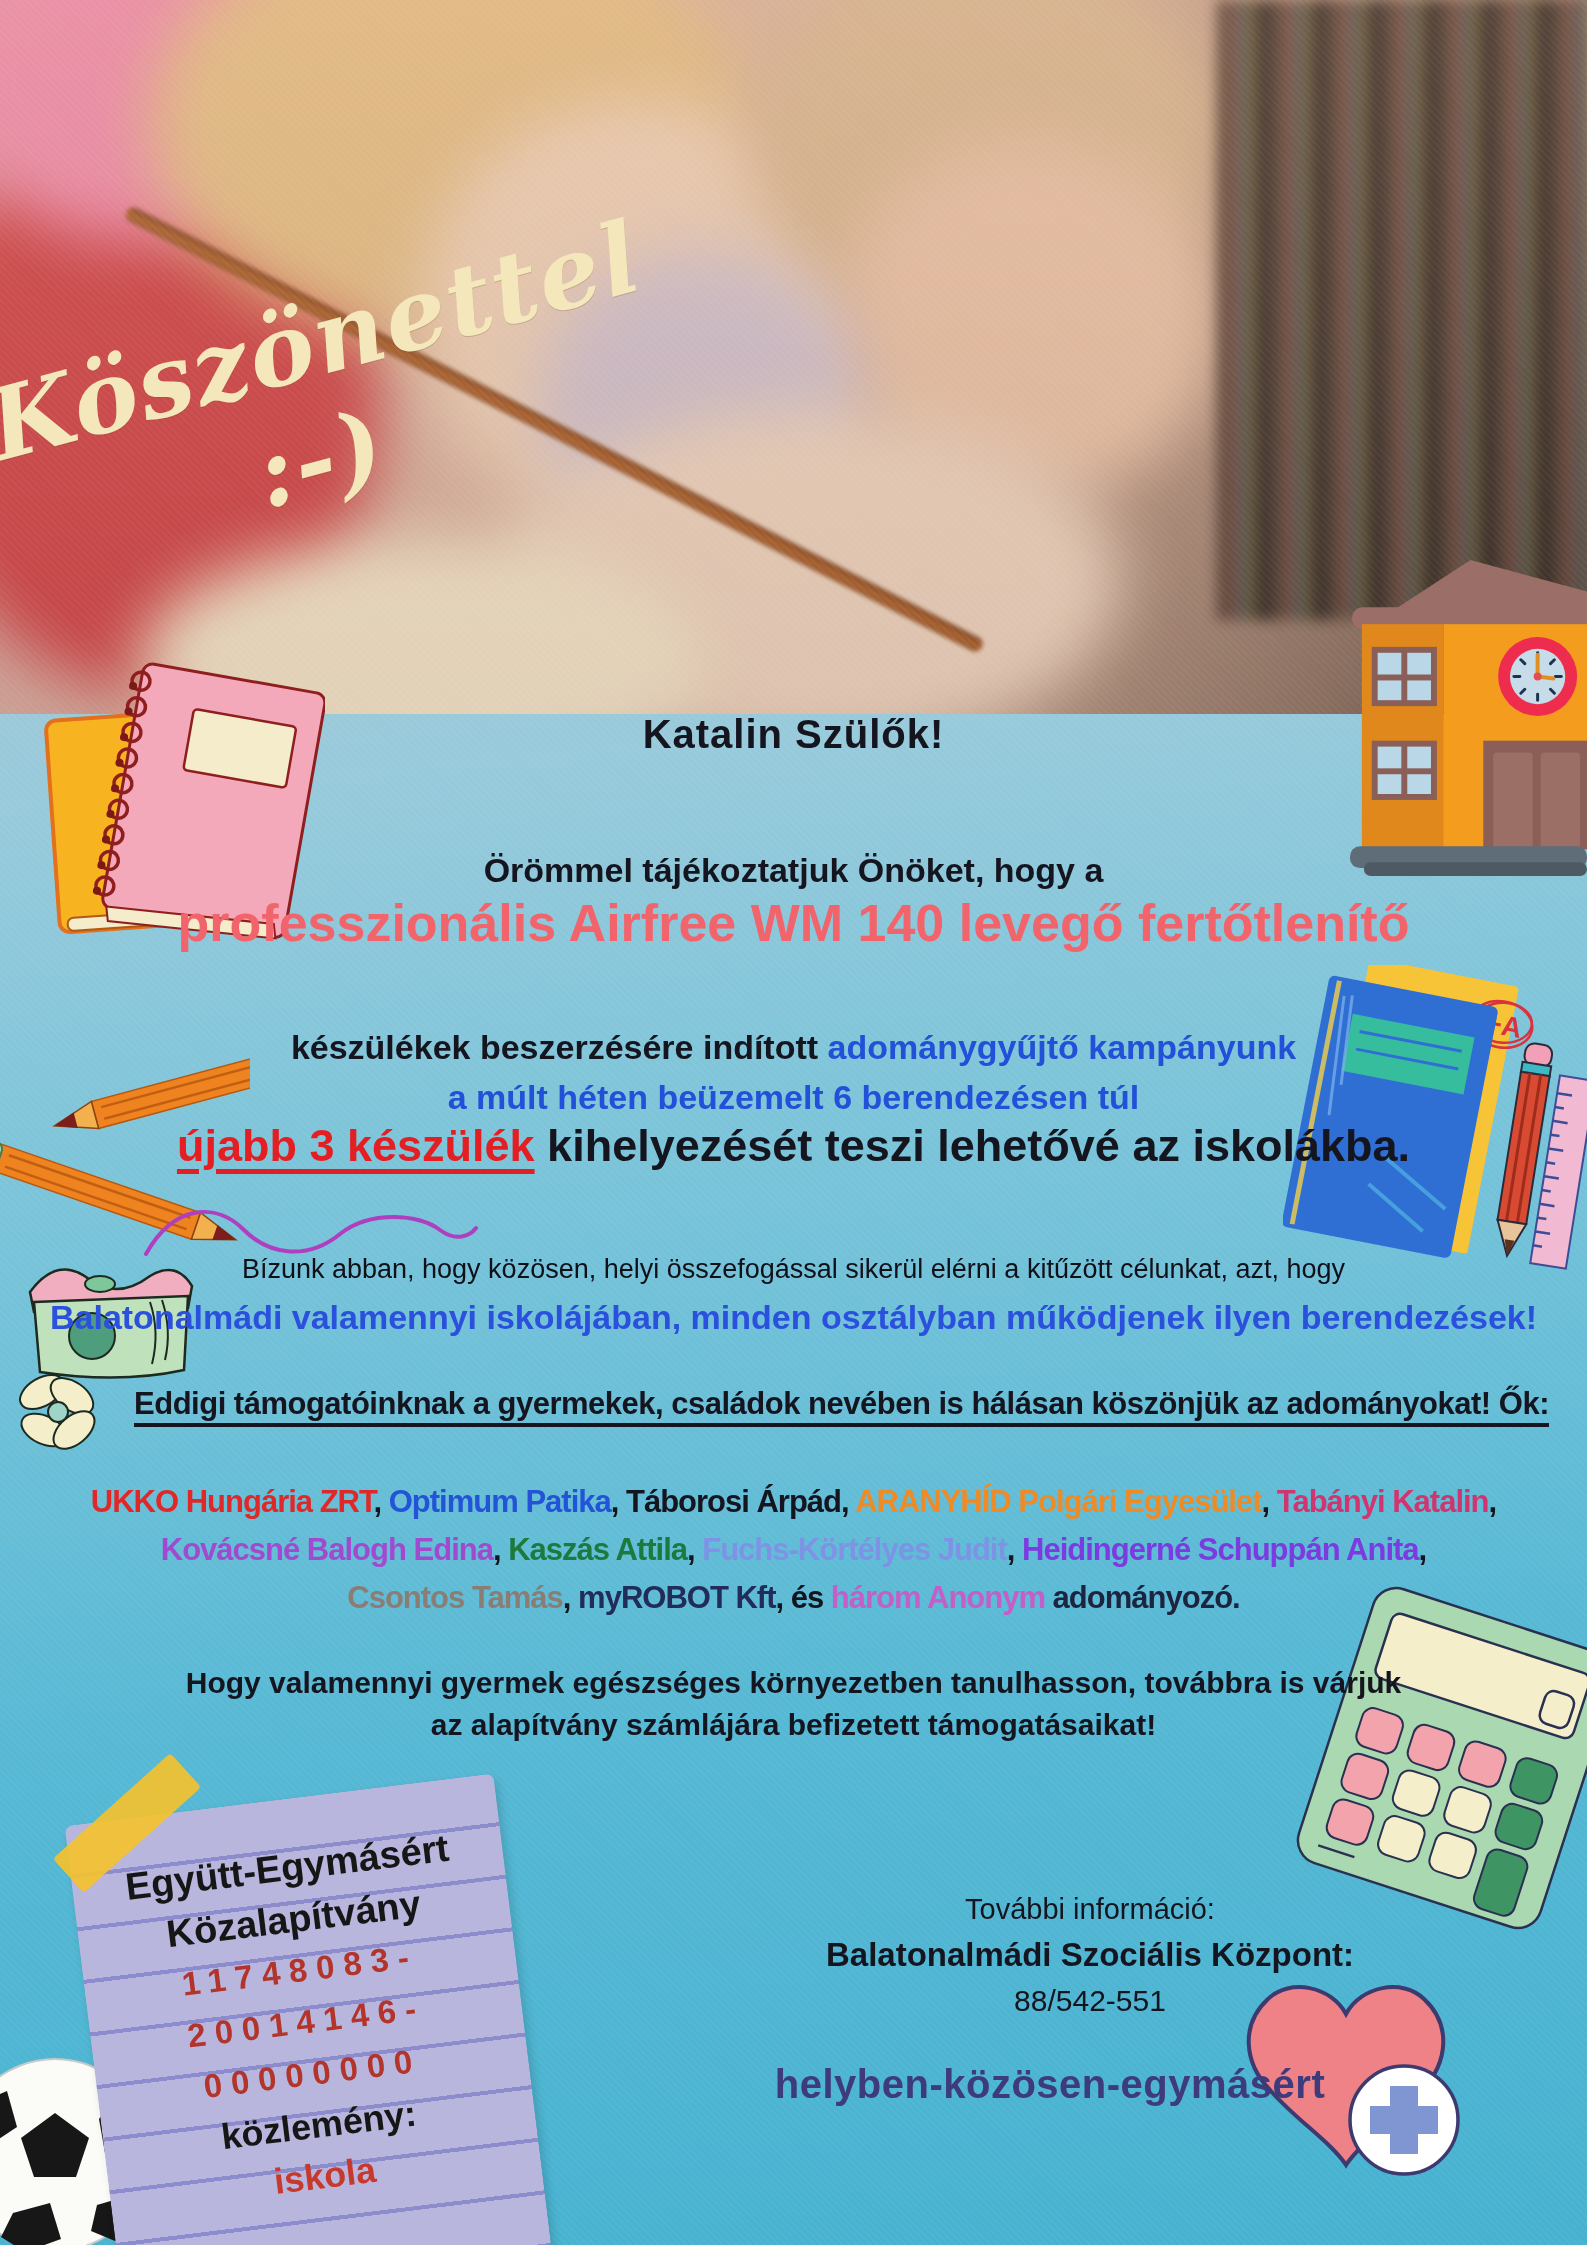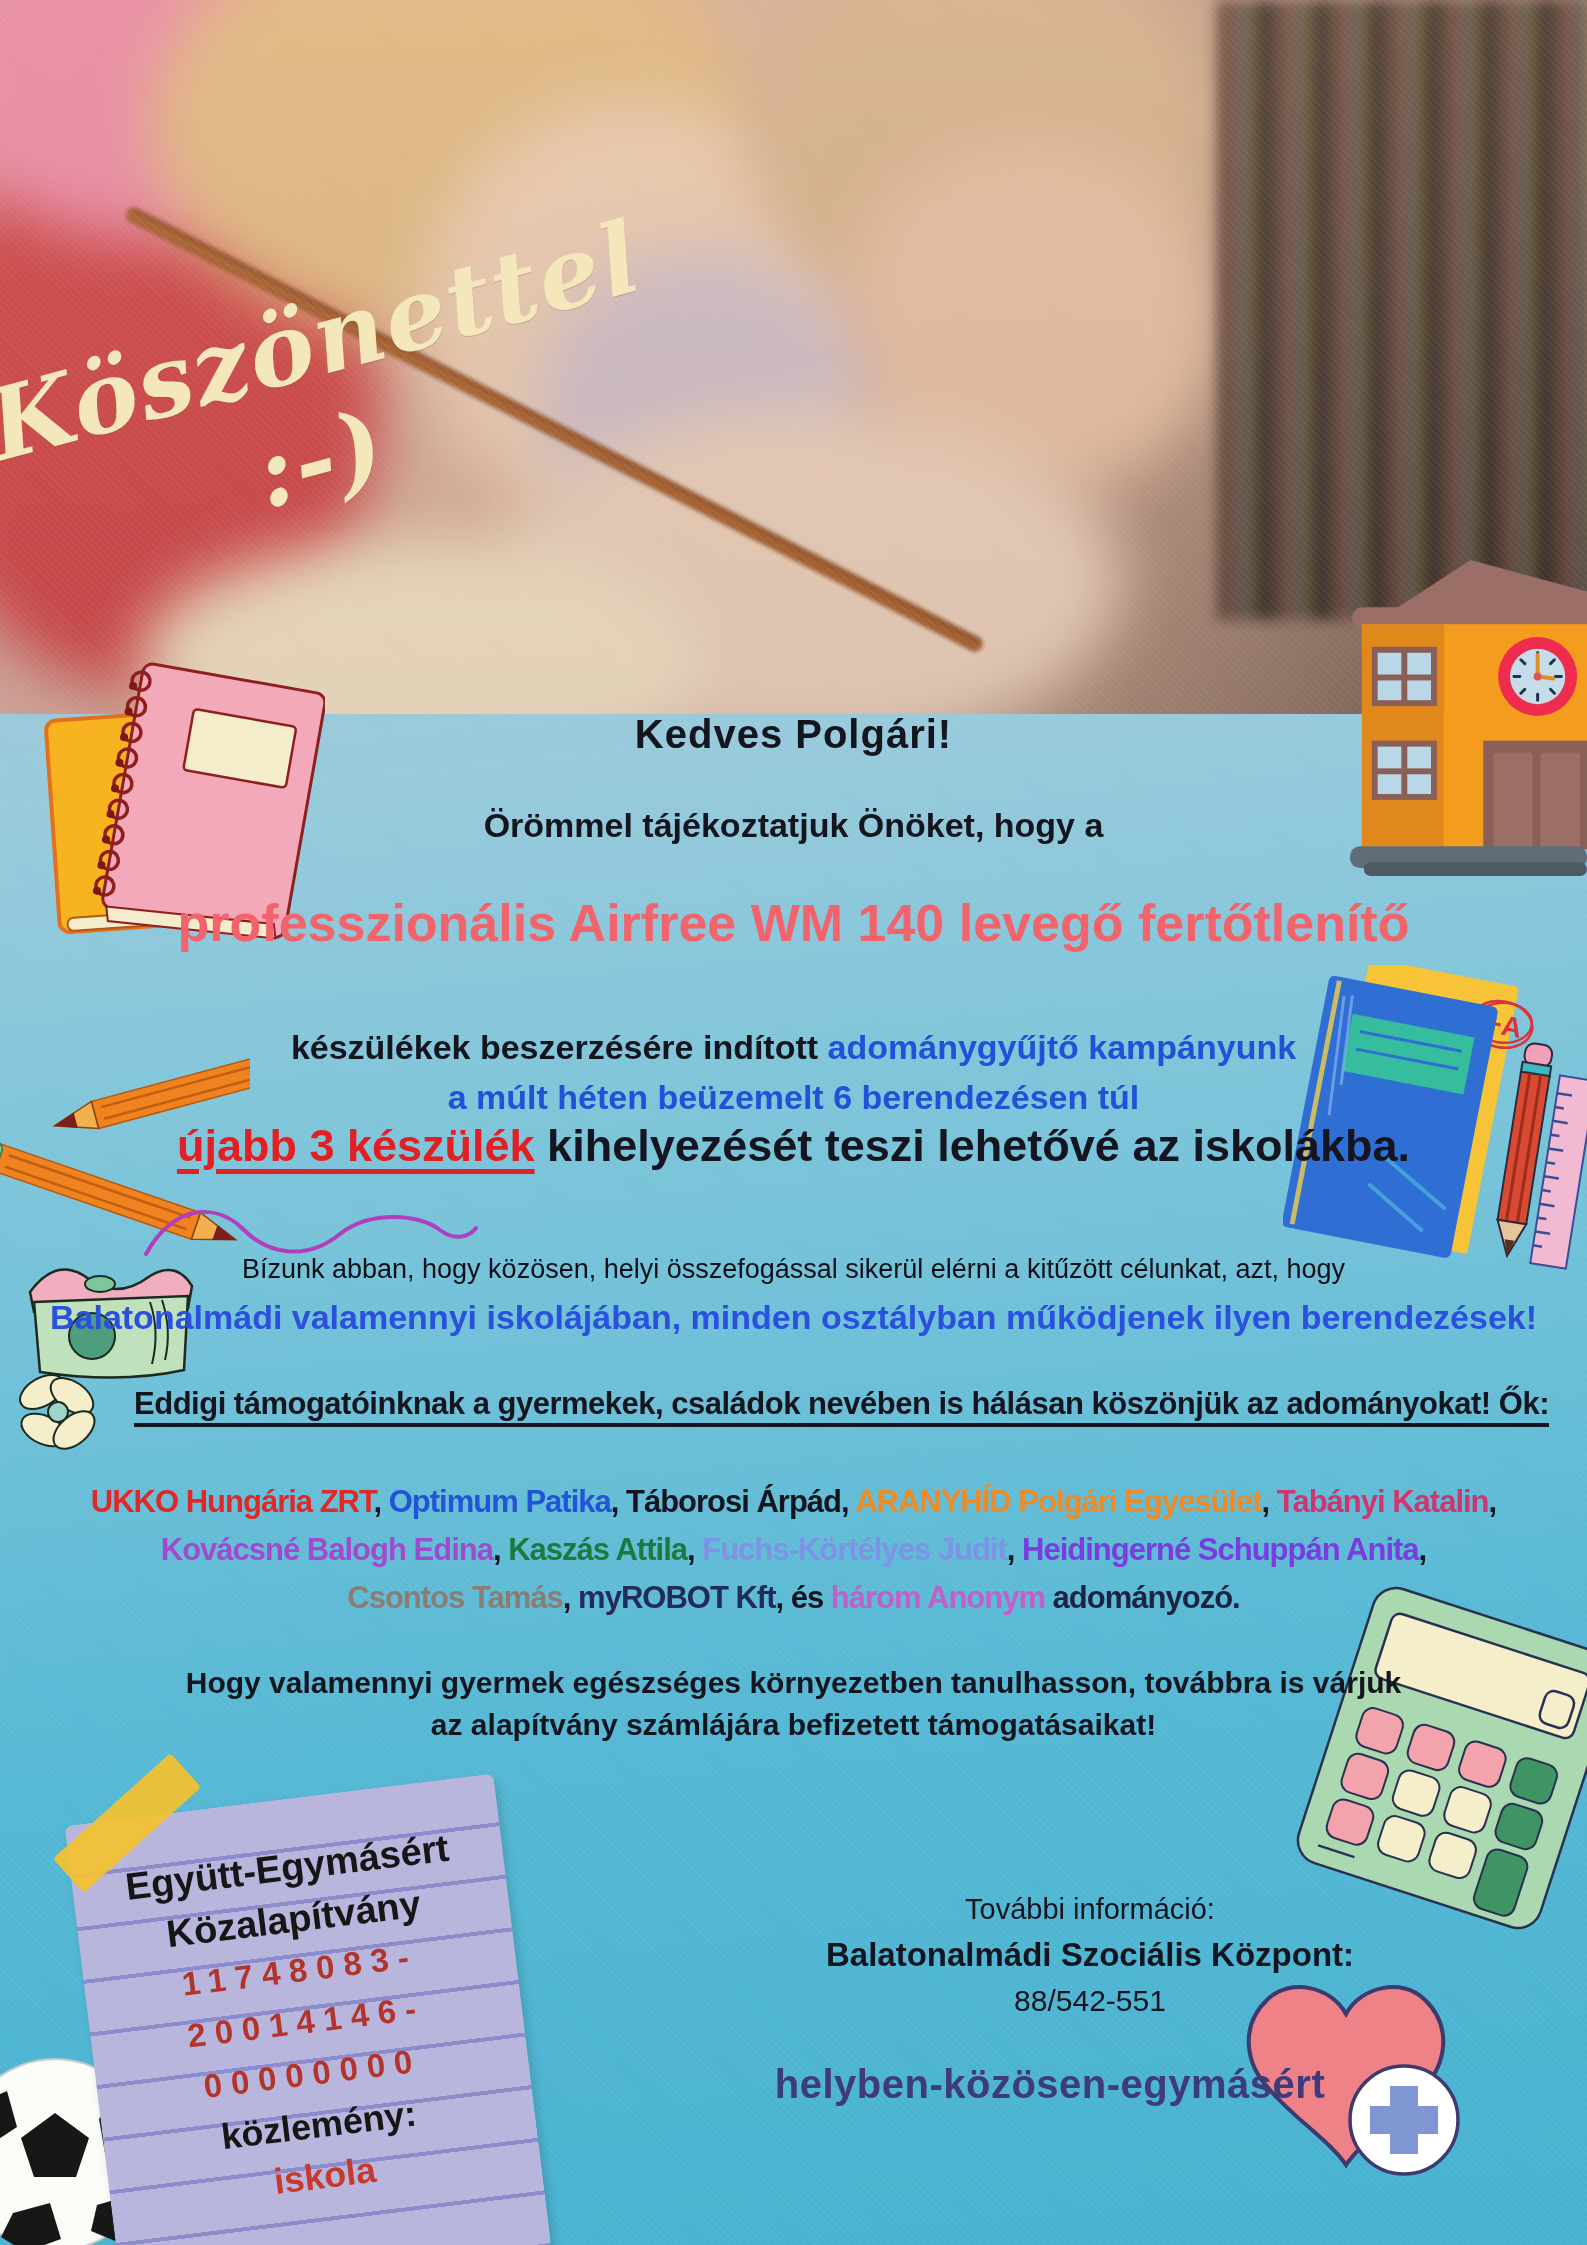--- a/index.html
+++ b/index.html
@@ -16,21 +16,21 @@
     background:repeating-linear-gradient(90deg,#4a382e 0 14px,#7d4a3c 14px 22px,#2e4a58 22px 30px,#6d5a2c 30px 38px,#241f1c 38px 56px);}
   .pencil-photo{position:absolute;left:130px;top:205px;width:960px;height:15px;border-radius:8px;
     background:linear-gradient(#7d421e,#b5672e 60%,#8a4a22);transform:rotate(27deg);transform-origin:left top;filter:blur(2px);}
   .photo-wash{position:absolute;inset:0;background:linear-gradient(rgba(220,170,140,.16),rgba(110,85,75,.12));}
   .script{position:absolute;left:-5px;top:288px;width:620px;text-align:center;z-index:6;
     font-family:"DejaVu Serif","Liberation Serif",serif;font-style:italic;font-weight:bold;
     font-size:98px;color:#f4e7bc;transform:rotate(-15deg);letter-spacing:2px;text-shadow:0 1px 0 rgba(120,80,40,.25);}
   
   .t{position:absolute;left:0;width:1587px;text-align:center;z-index:5;font-weight:bold;}
   .greeting{top:712px;font-size:40px;letter-spacing:1px;}
-  .lead{top:806px;font-size:34px;}
+  .lead{top:851px;font-size:34px;}
   .headline{top:893px;font-size:52px;color:#f2646c;letter-spacing:0;}
   .line1{top:1028px;font-size:34px;}
   .line1 .blue{color:#2350d8;}
   .line2{top:1078px;font-size:34px;color:#2350d8;}
   .line3{top:1120px;font-size:45px;}
   .line3 .red{color:#e31f23;text-decoration:underline;text-decoration-thickness:5px;text-underline-offset:8px;}
   .hope{top:1222px;font-size:27px;font-weight:normal;color:#101018;margin-top:32px;}
   .goal{top:1298px;font-size:34px;color:#2a50dd;}
   .donor-head{top:1386px;font-size:31px;letter-spacing:-.5px;
     text-decoration:underline;text-decoration-thickness:4px;text-underline-offset:9px;padding-left:48px;}
@@ -263,21 +263,21 @@
     <div class="nt">Együtt-Egymásért</div>
     <div class="nt">Közalapítvány</div>
     <div class="acc">11748083-</div>
     <div class="acc">20014146-</div>
     <div class="acc">00000000</div>
     <div class="lbl">közlemény:</div>
     <div class="val">iskola</div>
   </div>
   <div class="tape"></div>
 
-  <div class="t greeting">Kedves Polgári!</div>
+  <div class="t greeting">Katalin Szülők!</div>
   <div class="t lead">Örömmel tájékoztatjuk Önöket, hogy a</div>
   <div class="t headline">professzionális Airfree WM 140 levegő fertőtlenítő</div>
   <div class="t line1"><span>készülékek beszerzésére indított </span><span class="blue">adománygyűjtő kampányunk</span></div>
   <div class="t line2">a múlt héten beüzemelt 6 berendezésen túl</div>
   <div class="t line3"><span class="red">újabb 3 készülék</span><span> kihelyezését teszi lehetővé az iskolákba.</span></div>
   <div class="t hope">Bízunk abban, hogy közösen, helyi összefogással sikerül elérni a kitűzött célunkat, azt, hogy</div>
   <div class="t goal">Balatonalmádi valamennyi iskolájában, minden osztályban működjenek ilyen berendezések!</div>
   <div class="t donor-head">Eddigi támogatóinknak a gyermekek, családok nevében is hálásan köszönjük az adományokat! Ők:</div>
   <div class="t donor-lines">
       <div><span style="color: rgb(224, 40, 40);">UKKO Hungária ZRT</span><span style="color: rgb(21, 21, 31);">,  </span><span style="color: rgb(35, 83, 214);">Optimum Patika</span><span style="color: rgb(21, 21, 31);">, </span><span style="color: rgb(21, 21, 31);">Táborosi Árpád</span><span style="color: rgb(21, 21, 31);">, </span><span style="color: rgb(239, 139, 38);">ARANYHÍD Polgári Egyesület</span><span style="color: rgb(21, 21, 31);">, </span><span style="color: rgb(207, 54, 112);">Tabányi Katalin</span><span style="color: rgb(21, 21, 31);">,</span></div>

